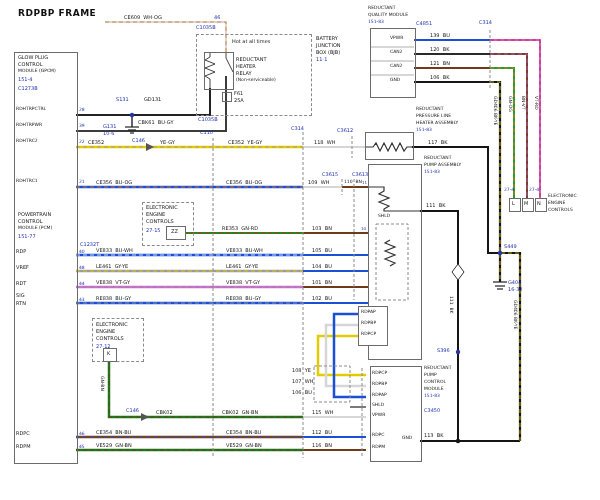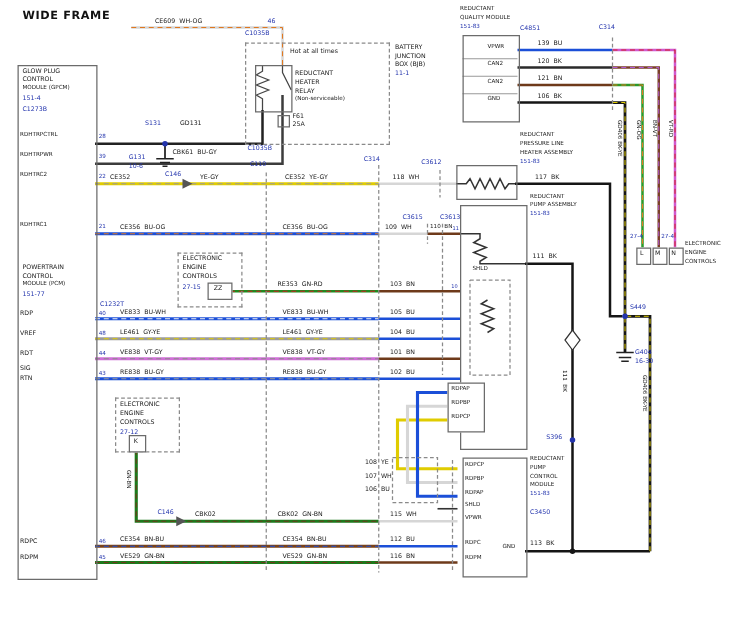--- a/index.html
+++ b/index.html
@@ -11,21 +11,21 @@
   .lbl{position:absolute;z-index:3;white-space:pre;line-height:1;color:#1a1a1a;font-size:5px;}
   .blue{color:#2334ad;}
   .rot{writing-mode:vertical-rl;}
   #page-title{position:absolute;left:18px;top:8px;font-size:9px;font-weight:bold;
               letter-spacing:.5px;z-index:3;color:#111;}
 </style>
 </head>
 <body>
 
 <div id="stage">
-  <div id="page-title">WIDE FRAME</div>
+  <div id="page-title">RDPBP FRAME</div>
 
   <svg id="wires-svg" width="600" height="500">
       <polyline points="105,22 226,22 226,52" fill="none" stroke="#d6d6d6" stroke-width="2"></polyline>
       <polyline points="105,22 226,22 226,52" fill="none" stroke="#e07820" stroke-width="0.8" stroke-dasharray="4 3"></polyline>
       <polyline points="210,52 210,57 205,60 215,64 205,68 215,72 205,76 210,79 210,88" fill="none" stroke="#444" stroke-width="1"></polyline>
       <polyline points="226,52 226,58 233,72" fill="none" stroke="#444" stroke-width="1"></polyline>
       <polyline points="226,76 226,131 76,131" fill="none" stroke="#3c3c3c" stroke-width="2"></polyline>
       <polyline points="76,115 210,115 210,88" fill="none" stroke="#222" stroke-width="2"></polyline>
       <polyline points="132,115 132,127" fill="none" stroke="#222" stroke-width="1.4"></polyline>
       <polyline points="125,127 139,127" fill="none" stroke="#222" stroke-width="1.2"></polyline>

